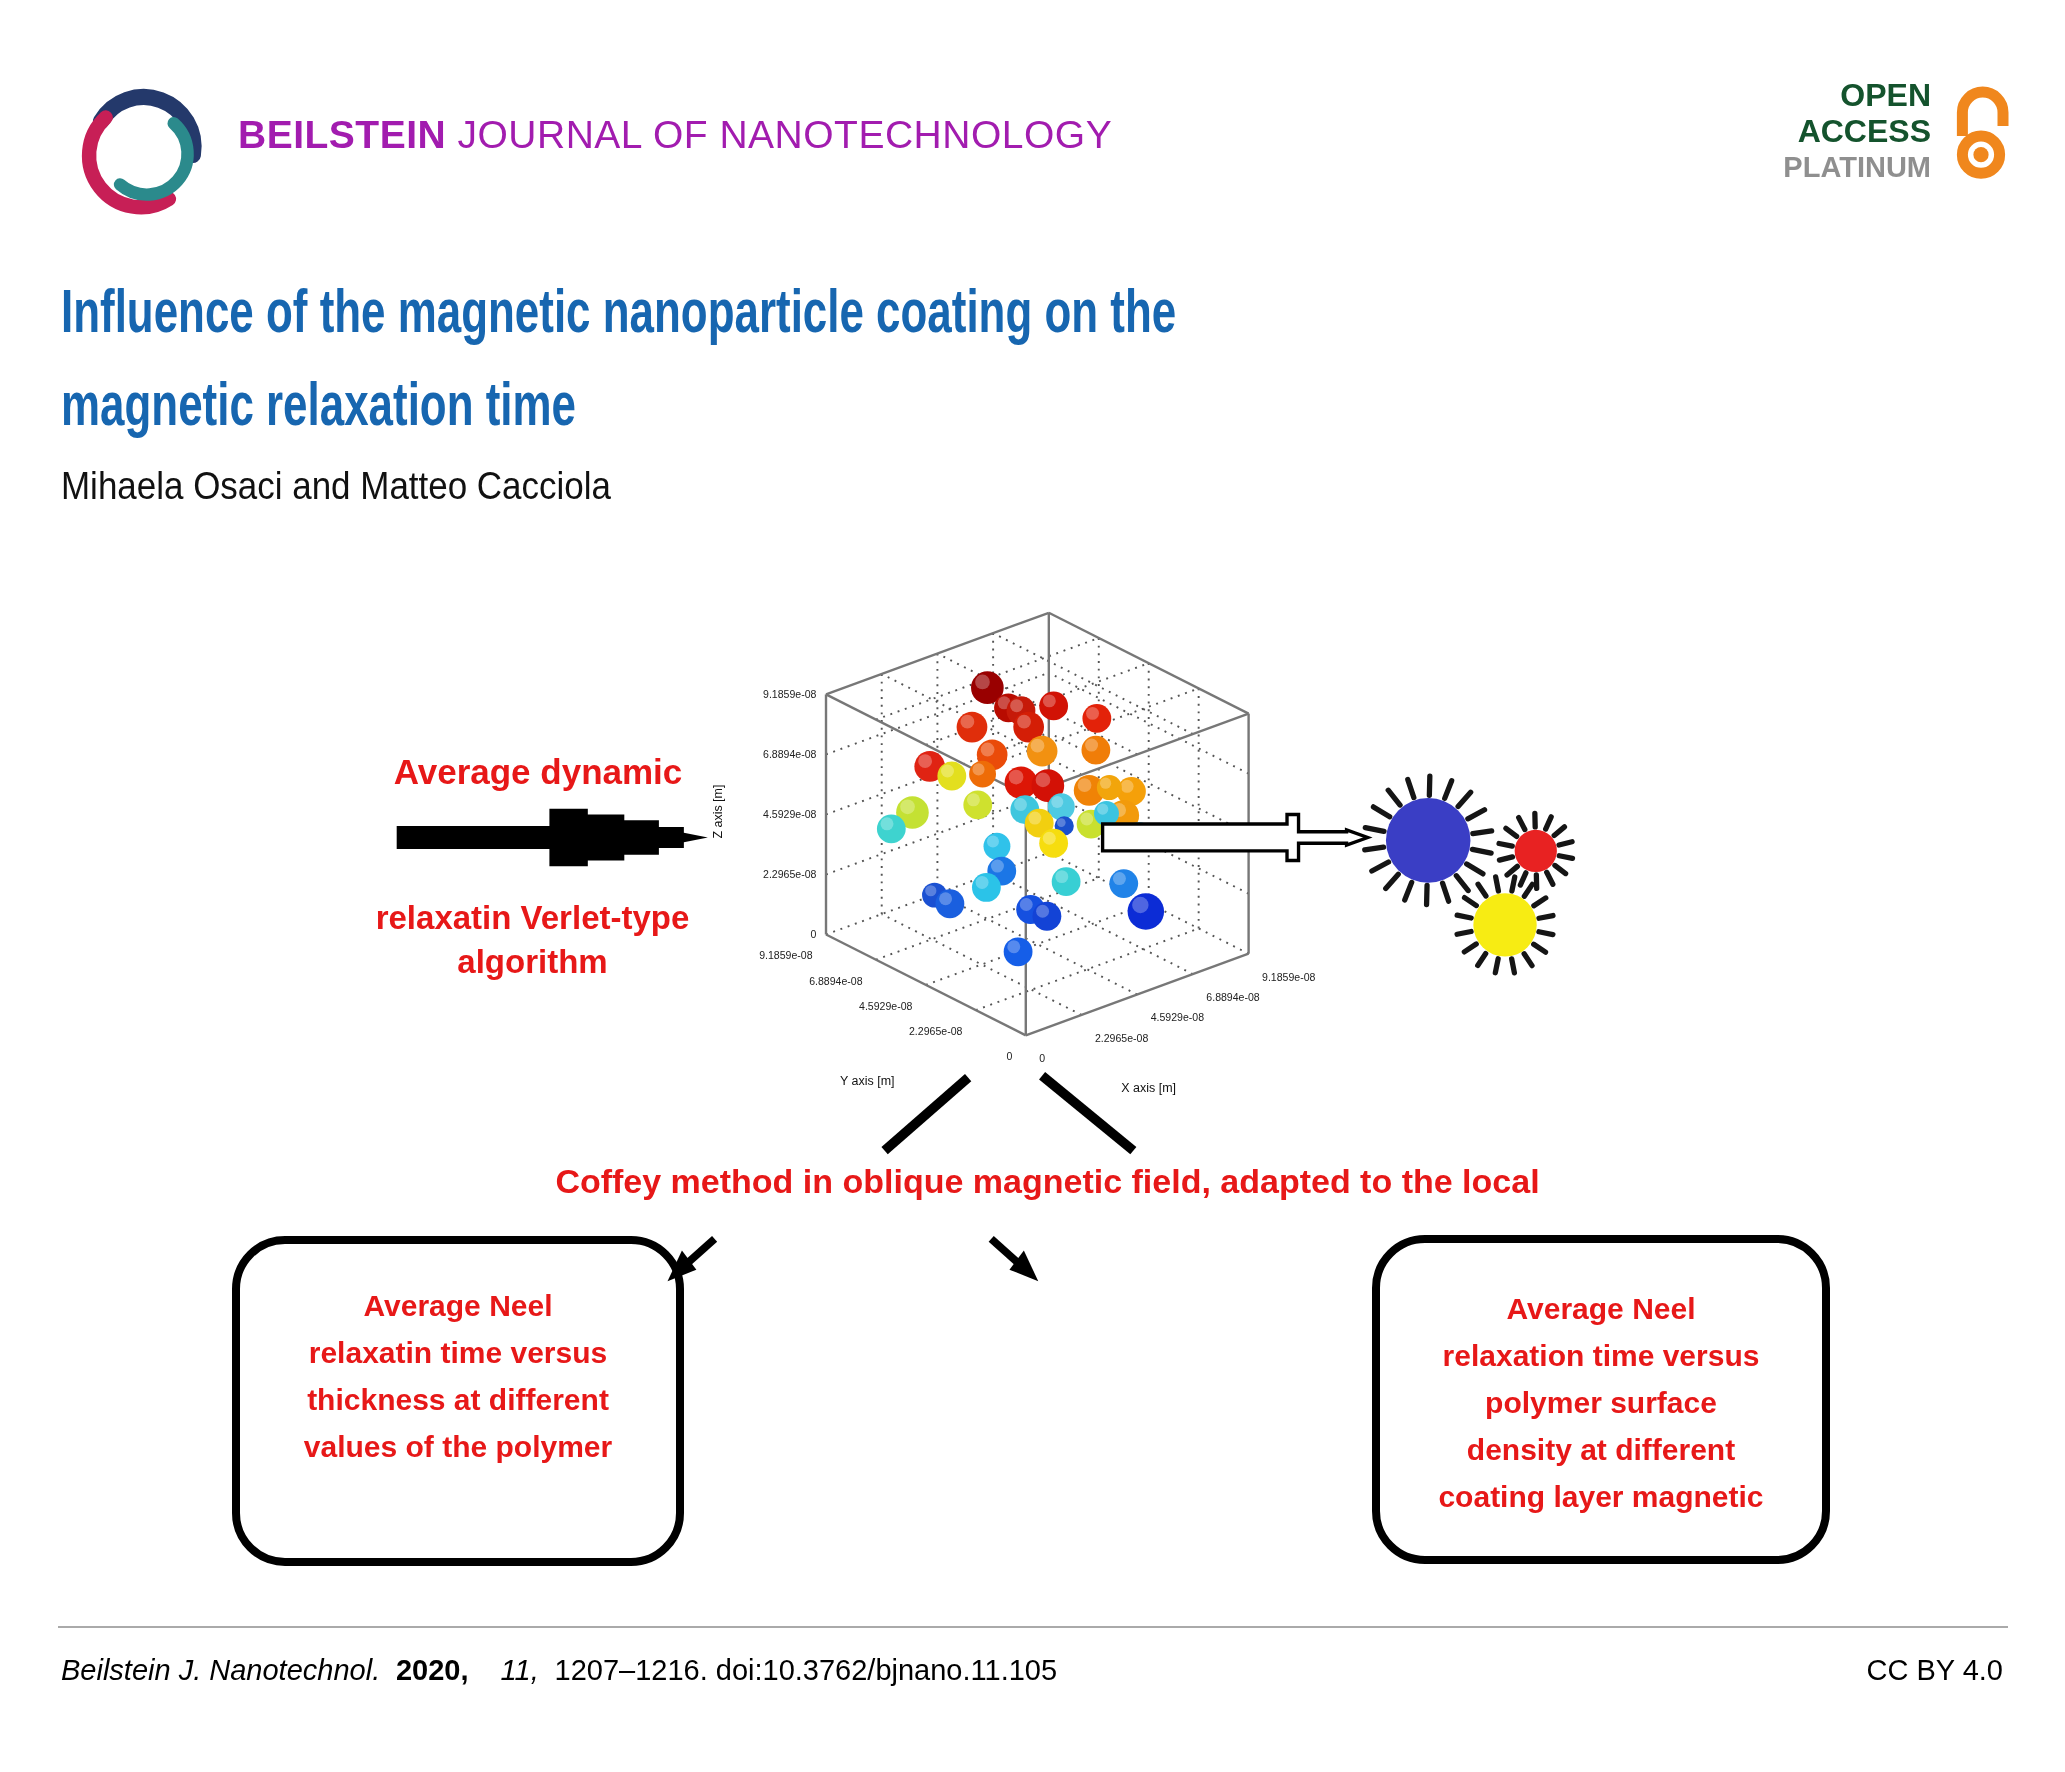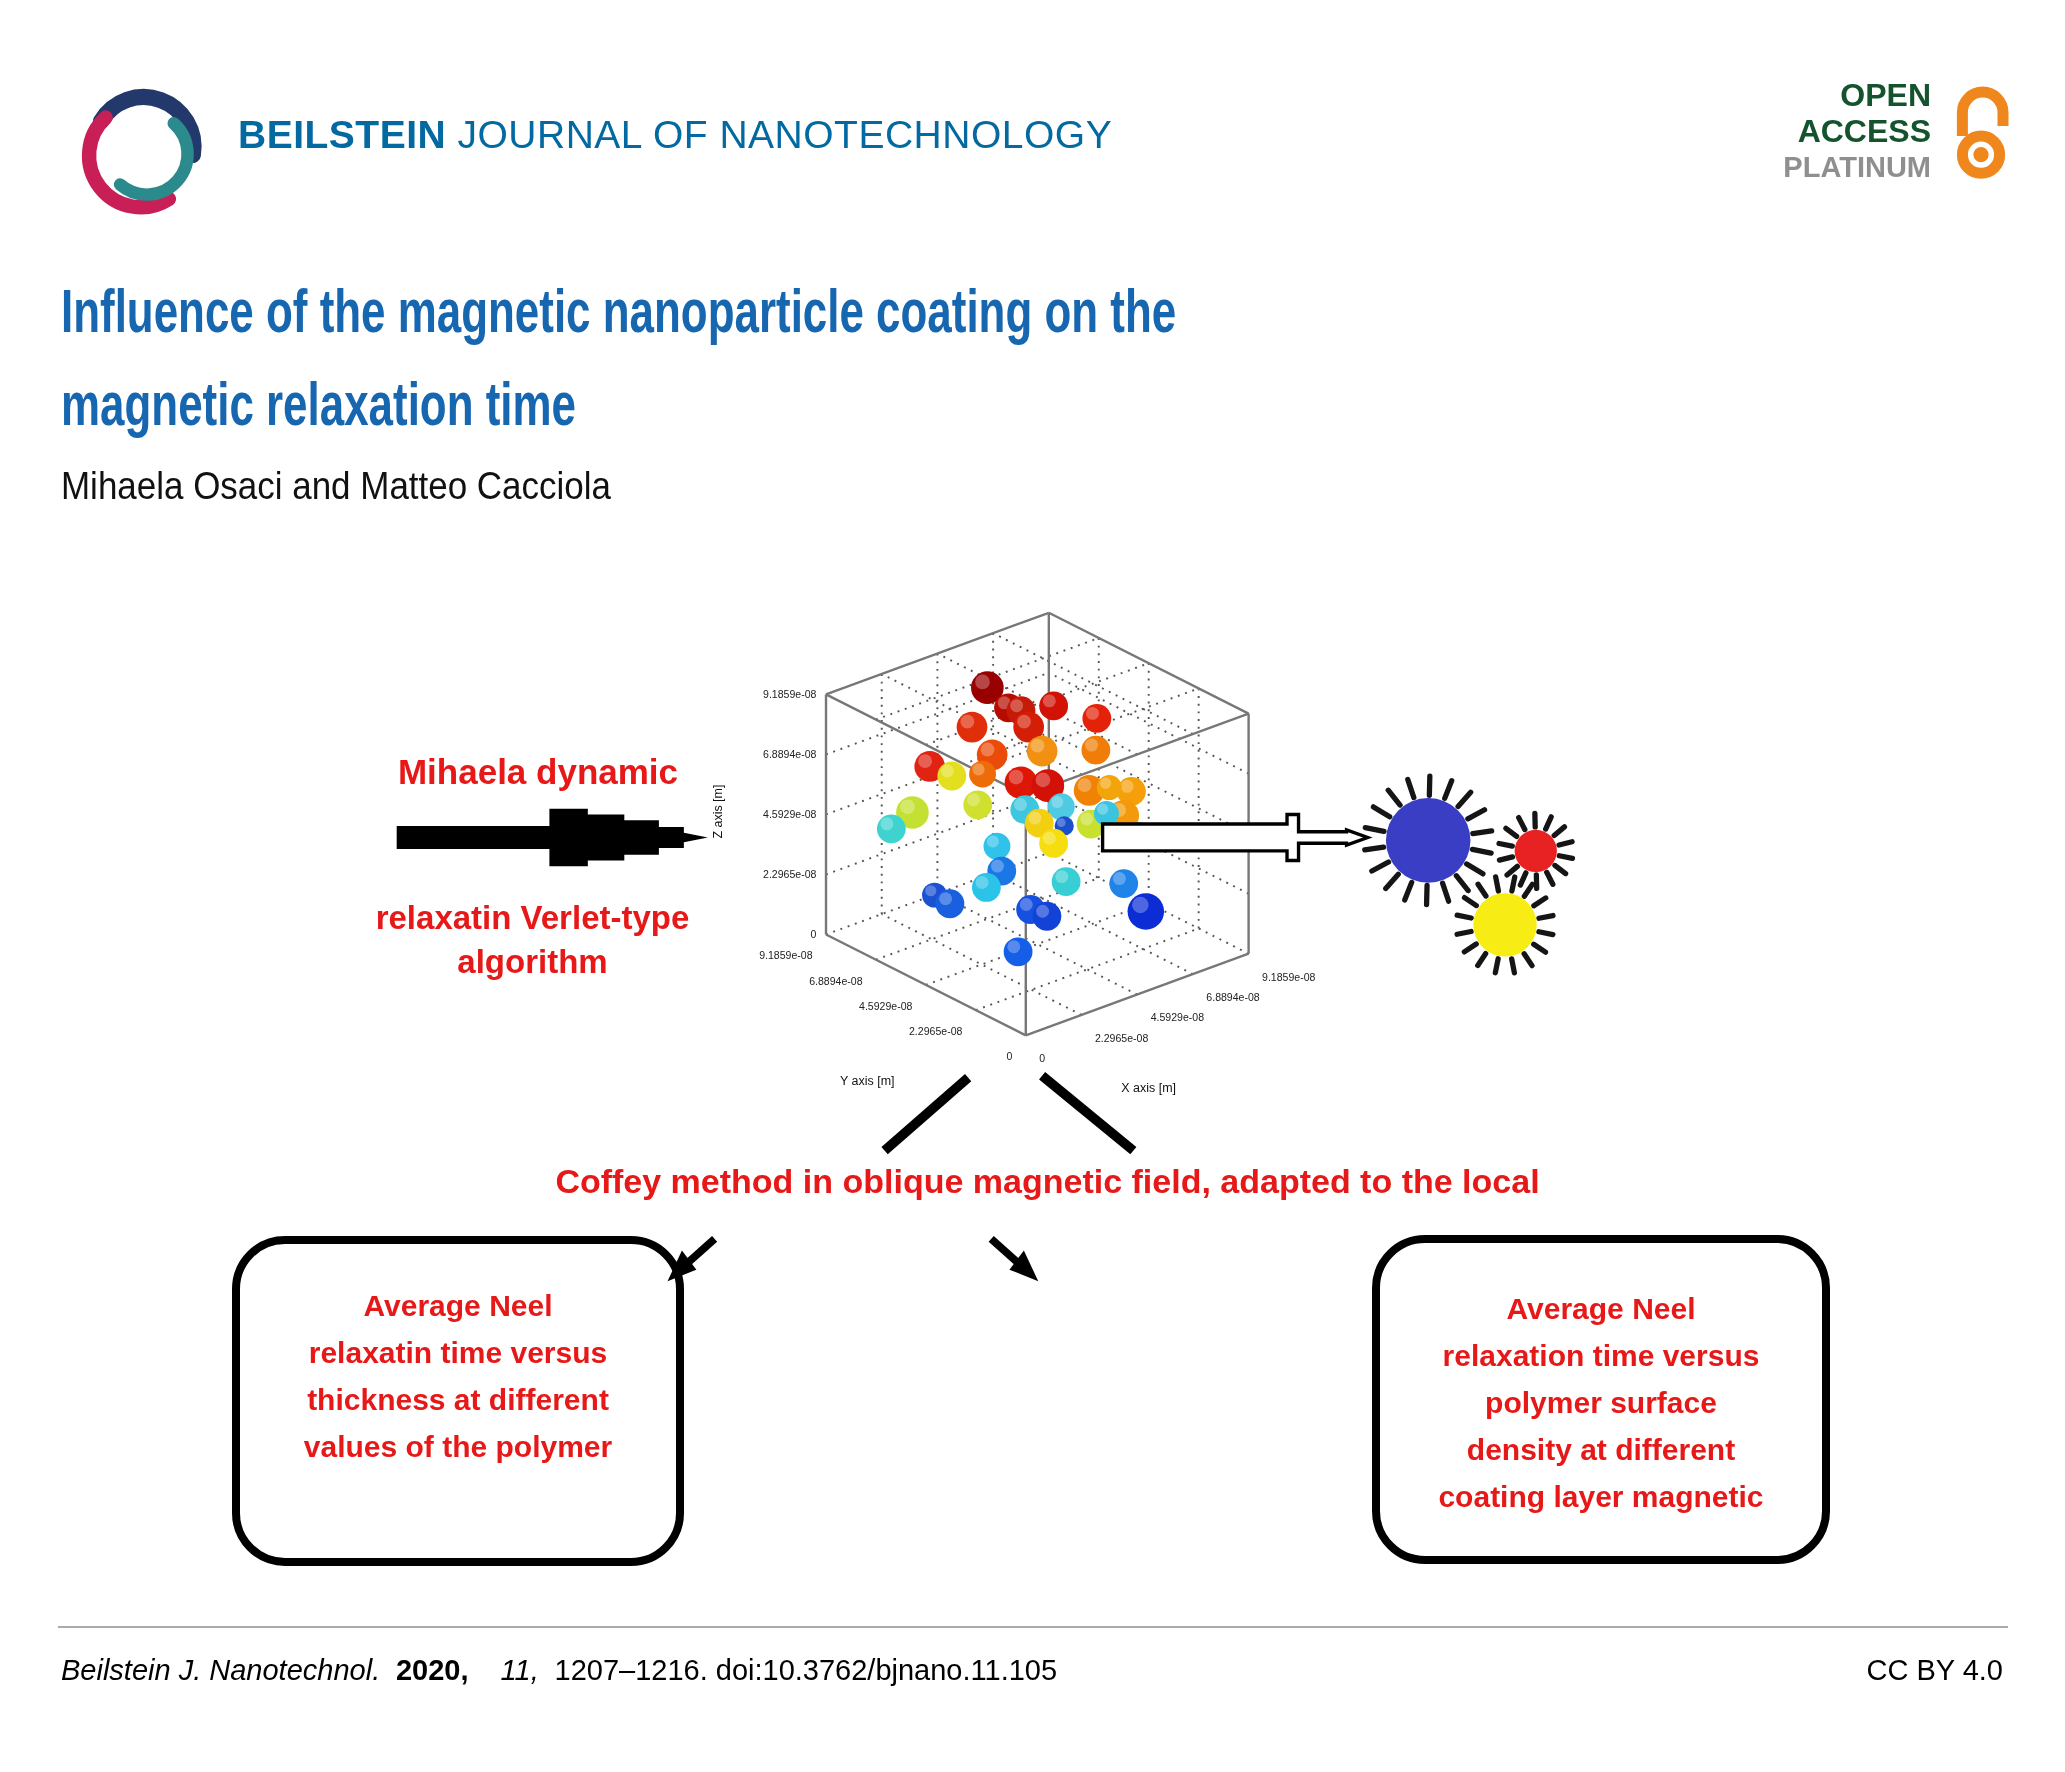--- a/index.html
+++ b/index.html
@@ -1,20 +1,20 @@
 <!DOCTYPE html>
 <html><head>
 <meta charset="utf-8">
 <style>
   html,body{margin:0;padding:0;background:#ffffff;}
   body{width:2065px;height:1772px;position:relative;font-family:"Liberation Sans",sans-serif;overflow:hidden;}
   .abs{position:absolute;}
   .condensed{display:inline-block;transform-origin:0 50%;white-space:nowrap;}
   
-  #journal-name{left:238px;top:113px;font-size:39px;color:#0369a1;letter-spacing:0.5px;white-space:nowrap;}
+  #journal-name{left:238px;top:113px;font-size:39px;color:#a21caf;letter-spacing:0.5px;white-space:nowrap;}
   #journal-name .bold{font-weight:bold;}
   #badge-text{right:134px;top:77px;text-align:right;font-weight:bold;line-height:36px;}
   .badge-orange{color:#14532d;font-size:32px;}
   .badge-gray{color:#8f8f8f;font-size:29px;}
   
   #title{left:61px;top:265px;color:#1766b0;font-weight:bold;font-size:61px;line-height:93px;}
   #title .condensed{transform:scale(0.72,1);}
   #authors{left:61px;top:465px;color:#111;font-size:38px;}
   #authors .condensed{transform:scale(0.92,1);}
   
@@ -268,21 +268,21 @@
         <line x1="1560.1056863141685" y1="927.6663271255117" x2="1557.2617819187628" y2="913.0911870647852" stroke="#151515" stroke-width="5.5" stroke-linecap="round"></line>
         <line x1="1574.1520959086222" y1="927.7176031977153" x2="1577.102335470929" y2="913.1636145167729" stroke="#151515" stroke-width="5.5" stroke-linecap="round"></line>
         <line x1="1587.1096637348992" y1="933.1403043473433" x2="1595.404900025545" y2="920.8231798906224" stroke="#151515" stroke-width="5.5" stroke-linecap="round"></line>
         <line x1="1597.0057175520933" y1="943.1088734812732" x2="1609.3830760423318" y2="934.9037837922984" stroke="#151515" stroke-width="5.5" stroke-linecap="round"></line>
         <line x1="1602.3336728744885" y1="956.1056863141683" x2="1616.9088129352149" y2="953.2617819187628" stroke="#151515" stroke-width="5.5" stroke-linecap="round"></line>
         <circle cx="1567" cy="963" r="33" fill="#f7ec13"></circle>
       </g>
     </g>
 </svg>
 
-<div class="abs red-label" id="label-langevin">Mihaela dynamic</div>
+<div class="abs red-label" id="label-langevin">Average dynamic</div>
 <div class="abs red-label" id="label-verlet">
   <div>relaxatin Verlet-type</div>
   <div>algorithm</div>
 </div>
 <div class="abs red-label" id="label-coffey">
   <div>Coffey method in oblique magnetic field, adapted to the local</div>
 </div>
 
 <div class="abs result-box" id="box-left">
   <div>Average Neel</div>

